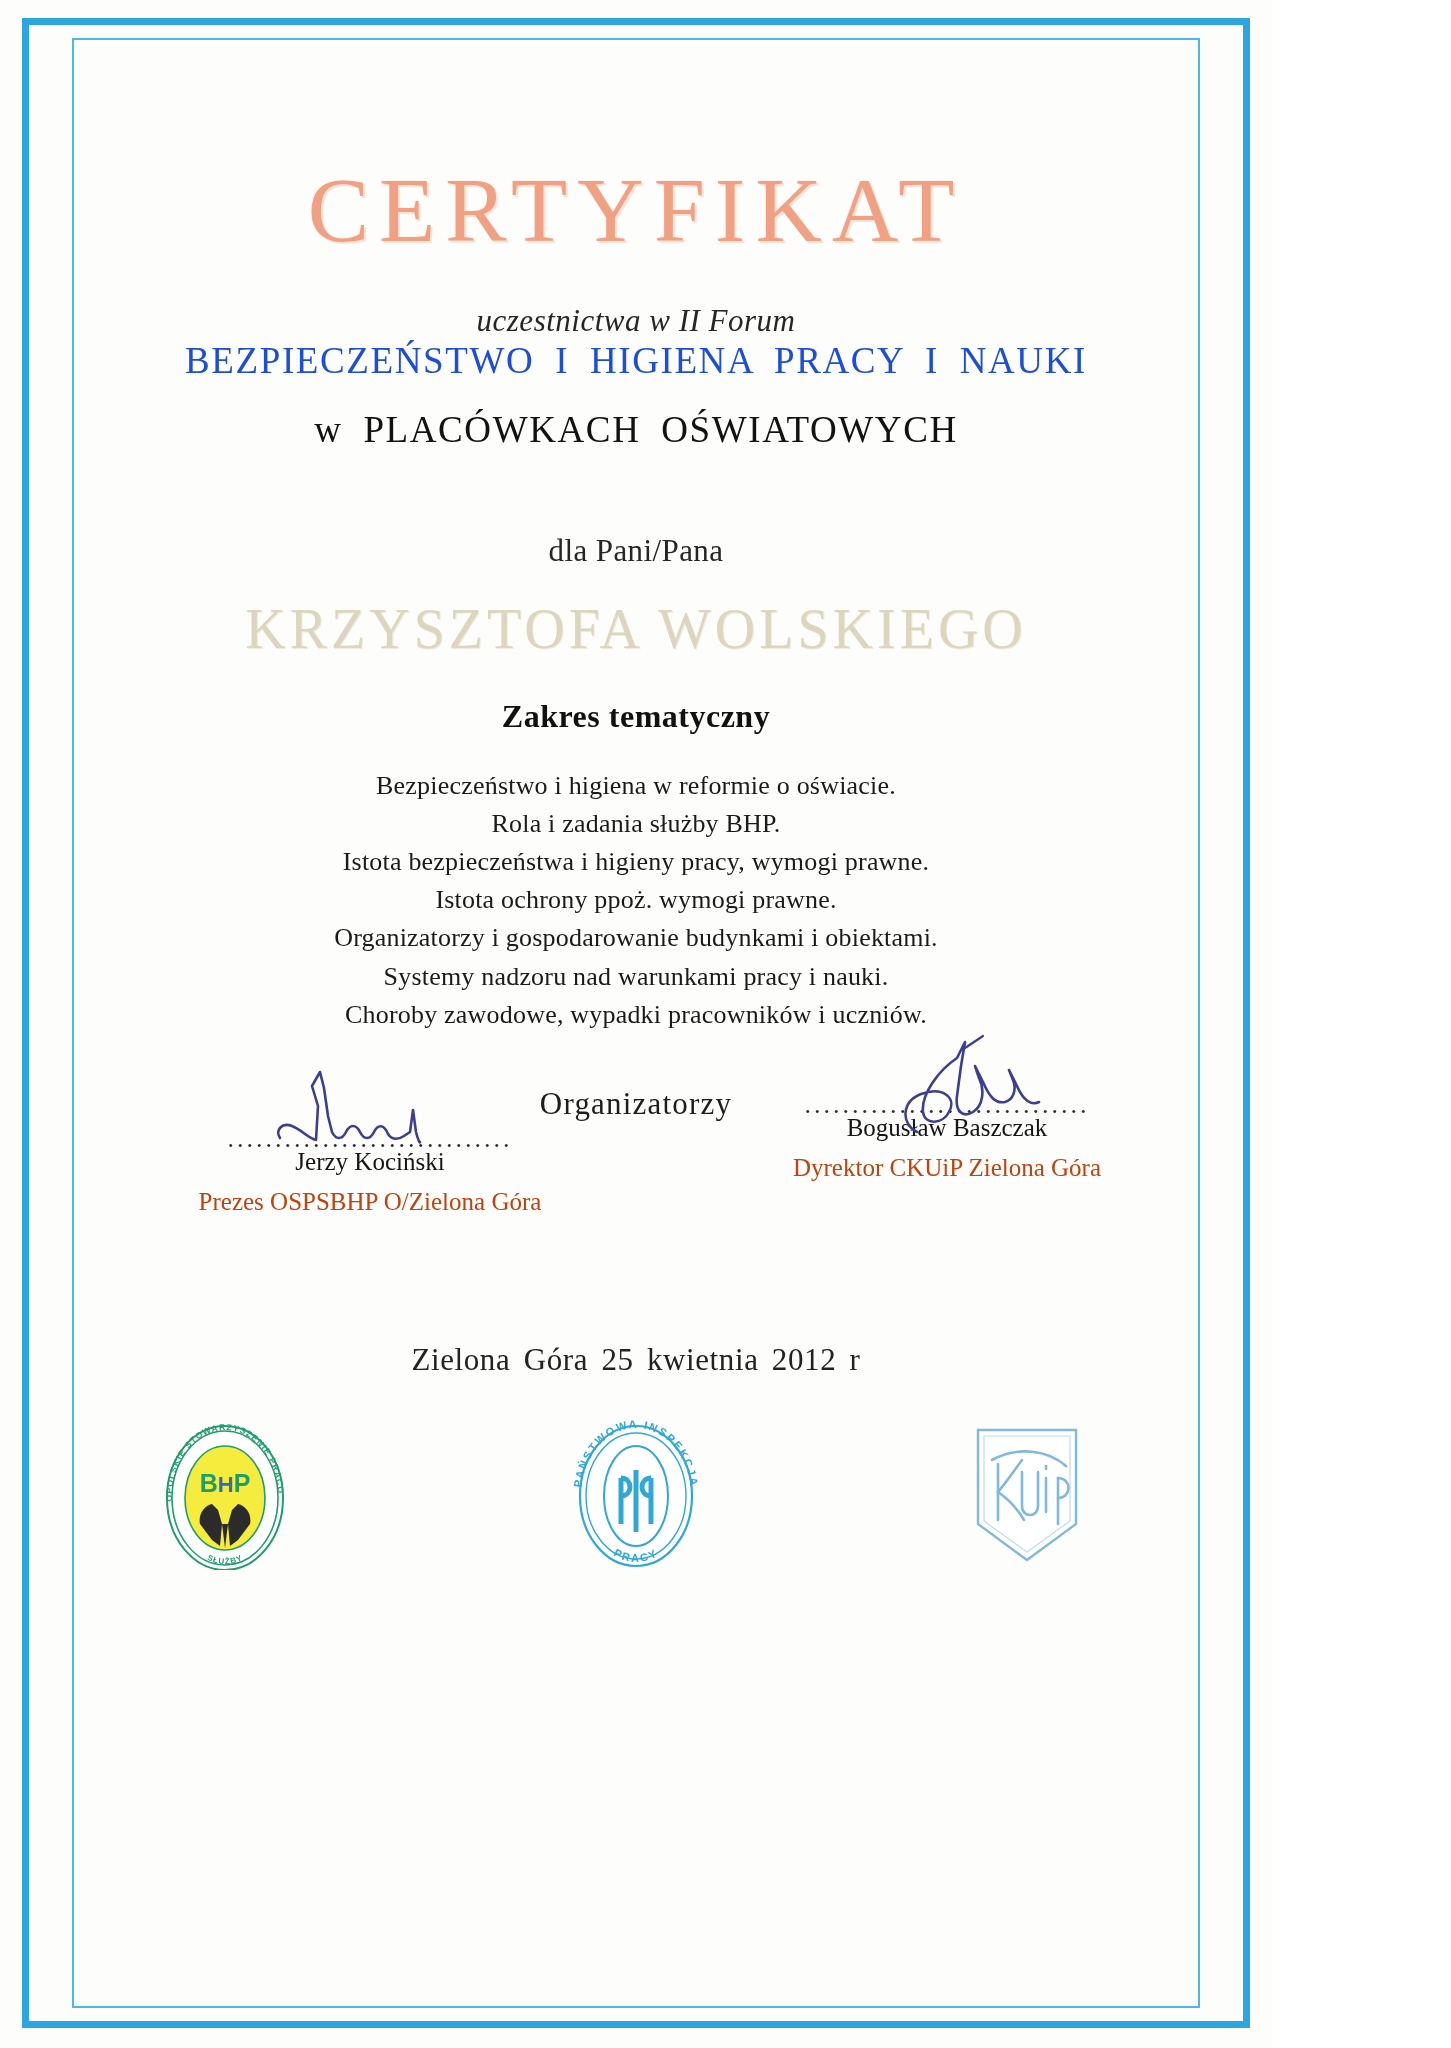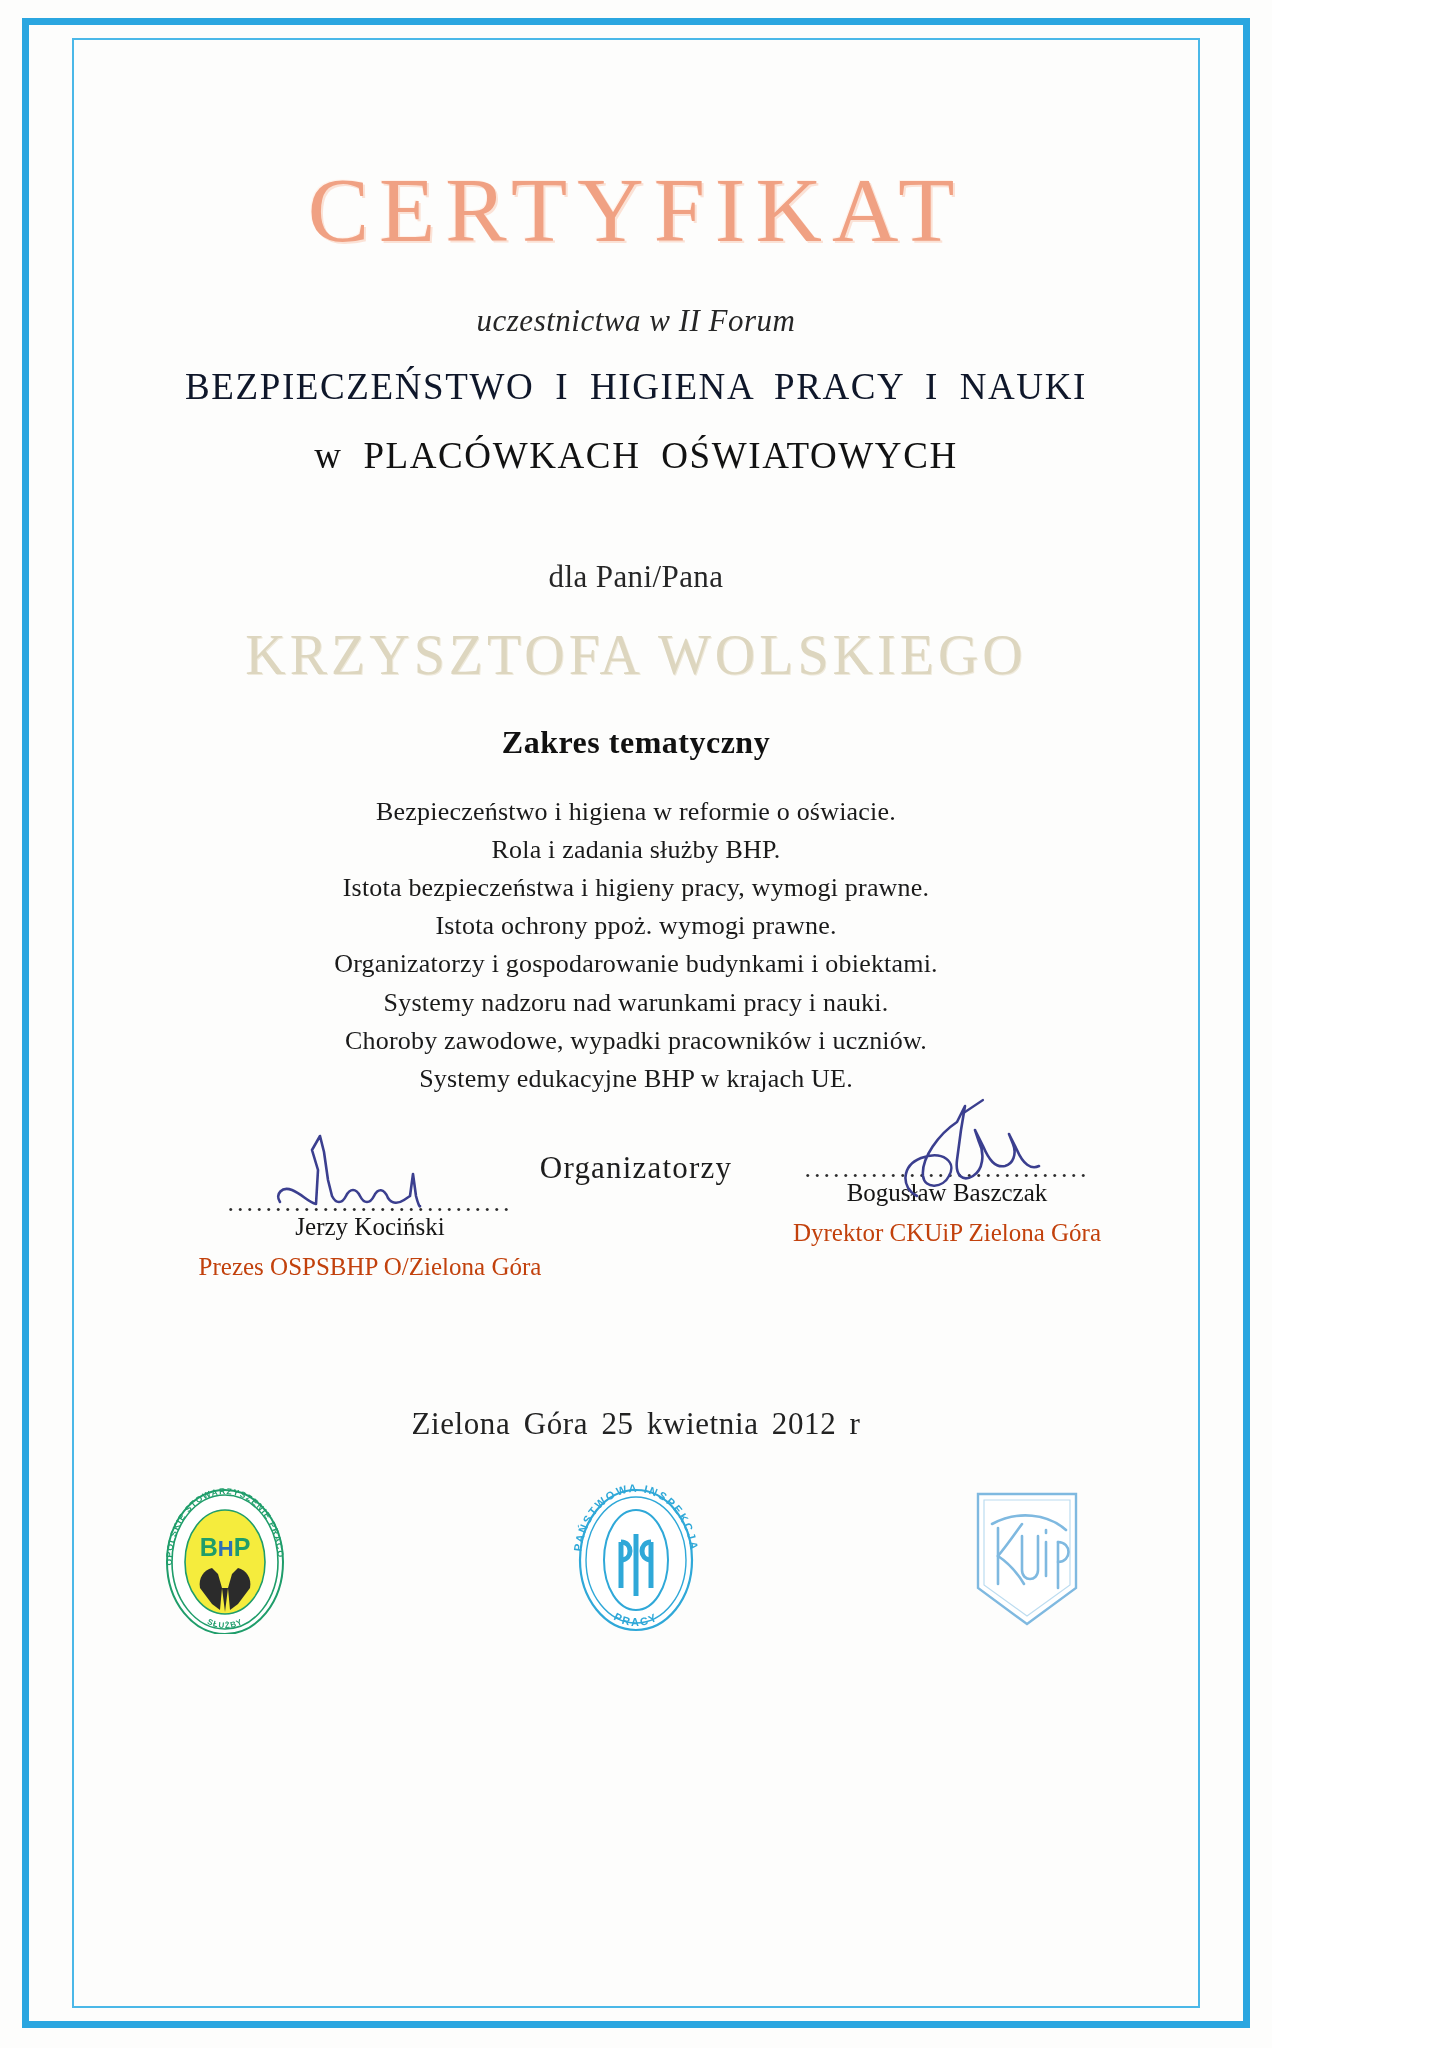--- a/index.html
+++ b/index.html
@@ -63,23 +63,22 @@
 
   
   .event-lead {
     margin-top: 44px;
     font-size: 31px;
     color: #262626;
     letter-spacing: 0.5px;
     font-style: italic;
   }
   .event-line-1 {
-    margin-top: 26px;
     font-size: 37px;
-    color: #0f172a;
+    color: #1d4ed8;
     letter-spacing: 1.6px;
     word-spacing: 10px;
   }
   .event-line-2 {
     margin-top: 26px;
     font-size: 37px;
     color: #121212;
     letter-spacing: 1.6px;
     word-spacing: 10px;
   }
@@ -210,21 +209,20 @@
     <div class="scope-heading">Zakres tematyczny</div>
 
     <div class="scope-list">
       <div class="scope-item">Bezpieczeństwo i higiena w reformie o oświacie.</div>
       <div class="scope-item">Rola i zadania służby BHP.</div>
       <div class="scope-item">Istota bezpieczeństwa i higieny pracy, wymogi prawne.</div>
       <div class="scope-item">Istota ochrony ppoż. wymogi prawne.</div>
       <div class="scope-item">Organizatorzy i gospodarowanie budynkami i obiektami.</div>
       <div class="scope-item">Systemy nadzoru nad warunkami pracy i nauki.</div>
       <div class="scope-item">Choroby zawodowe, wypadki pracowników i uczniów.</div>
-      <div class="scope-item">Systemy edukacyjne BHP w krajach UE.</div>
     </div>
 
     <div class="organizers-label">Organizatorzy</div>
 
     <div class="sign-row">
 
       <div class="sign-block sign-left">
         <div class="sign-ink">
           <svg width="300" height="78" viewBox="0 0 300 78">
             <path d="M60 72 C55 64, 62 56, 72 60 C82 64, 88 72, 96 74

